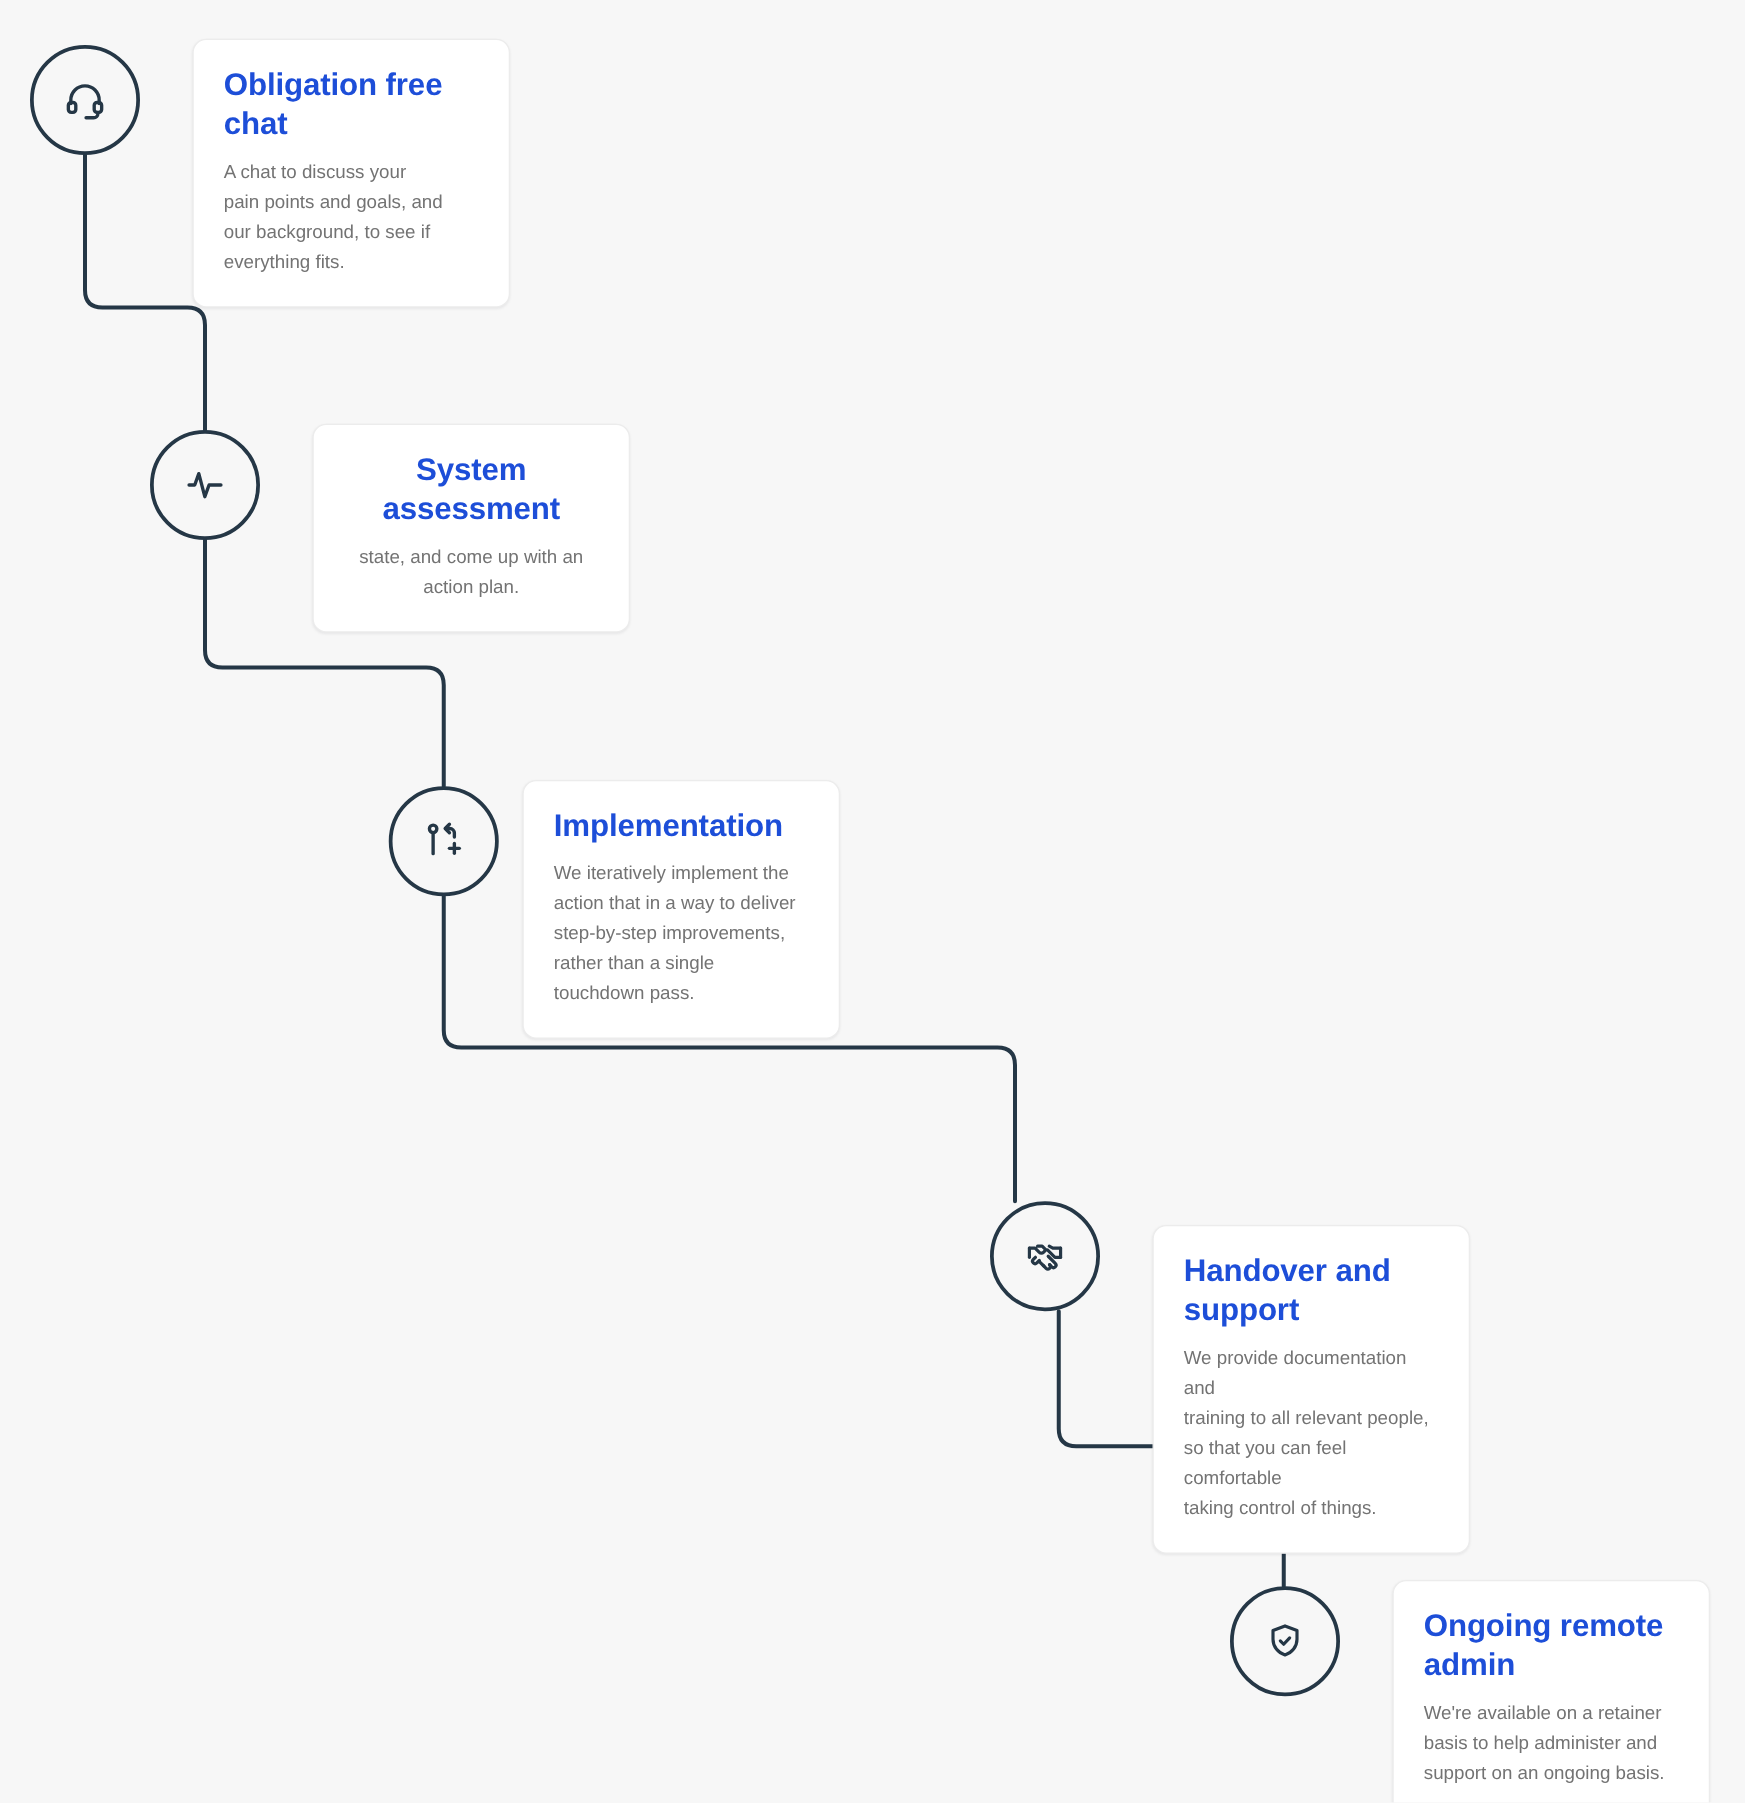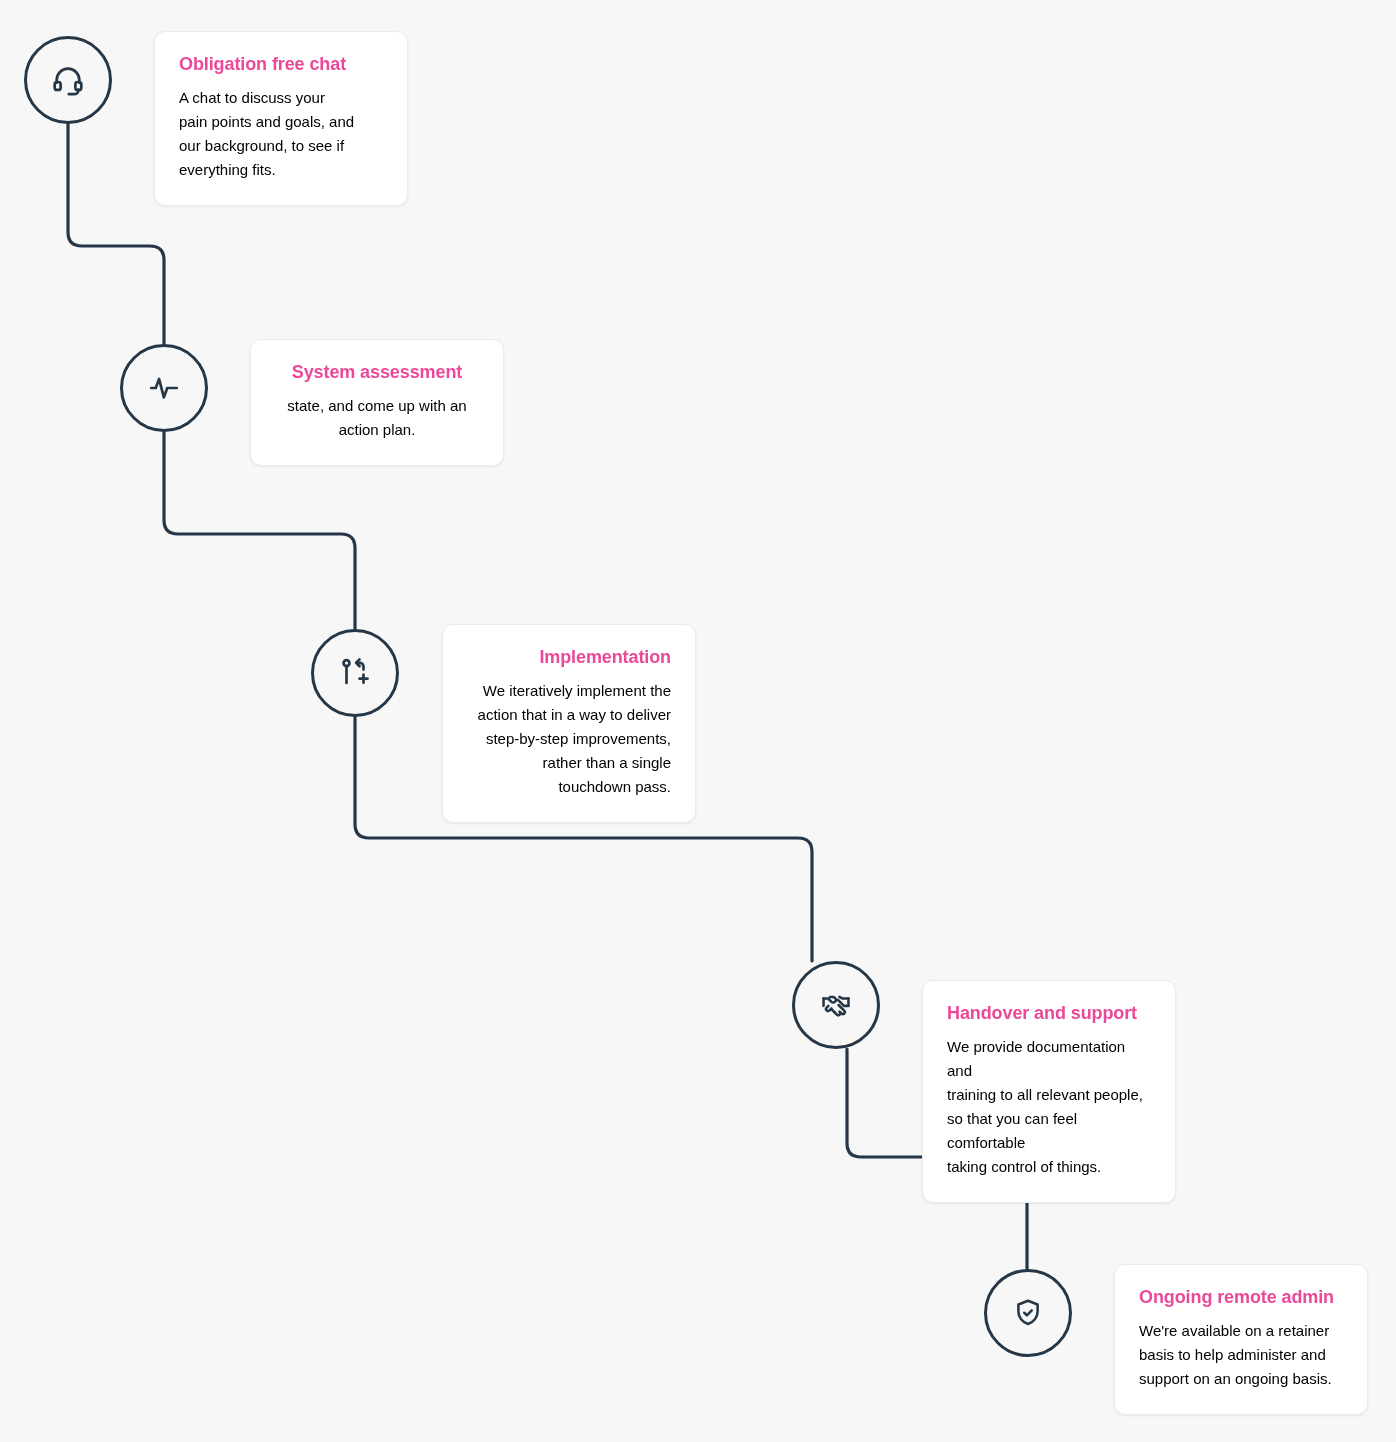--- a/index.html
+++ b/index.html
@@ -48,46 +48,46 @@
     position: absolute;
     background: #ffffff;
     border: 1px solid #ececec;
     border-radius: 11px;
     box-shadow: 0 1px 3px rgba(16,24,40,0.045), 0 1px 2px rgba(16,24,40,0.03);
     padding: 21px 24px 23px 24px;
     z-index: 2;
   }
   .step-title {
     margin: 0 0 10px 0;
-    font-size: 18px;
+    font-size: 25px;
     font-weight: 700;
     line-height: 1.25;
-    color: #ec4899;
+    color: #1d4ed8;
     letter-spacing: -0.1px;
   }
   .step-desc {
     margin: 0;
     font-size: 15px;
     line-height: 24px;
-    color: #000000;
+    color: #737373;
     font-weight: 400;
   }
   .step-desc span { display: block; }
 
   
   #node-1 { left: 24px;   top: 36px; }
   #node-2 { left: 120px;  top: 344px; }
   #node-3 { left: 311px;  top: 629px; }
   #node-4 { left: 792px;  top: 961px; }
   #node-5 { left: 984px;  top: 1269px; }
 
   
   #card-1 { left: 154px;  top: 31px;   width: 254px; }
   #card-2 { left: 250px;  top: 339px;  width: 254px; text-align: center; }
-  #card-3 { left: 442px;  top: 624px;  width: 254px; text-align: right; }
+  #card-3 { left: 418px;  top: 624px;  width: 254px; }
   #card-4 { left: 922px;  top: 980px;  width: 254px; }
   #card-5 { left: 1114px; top: 1264px; width: 254px; }
 </style>
 </head>
 <body>
 
 <div id="timeline-root">
 
   <svg id="connector-layer" width="1396" height="1442" viewBox="0 0 1396 1442" fill="none" xmlns="http://www.w3.org/2000/svg">
     <path d="M68 124 L68 232 Q68 246 82 246 L150 246 Q164 246 164 260 L164 344" stroke="#253746" stroke-width="3.2" fill="none" stroke-linecap="round" stroke-linejoin="round"></path>

